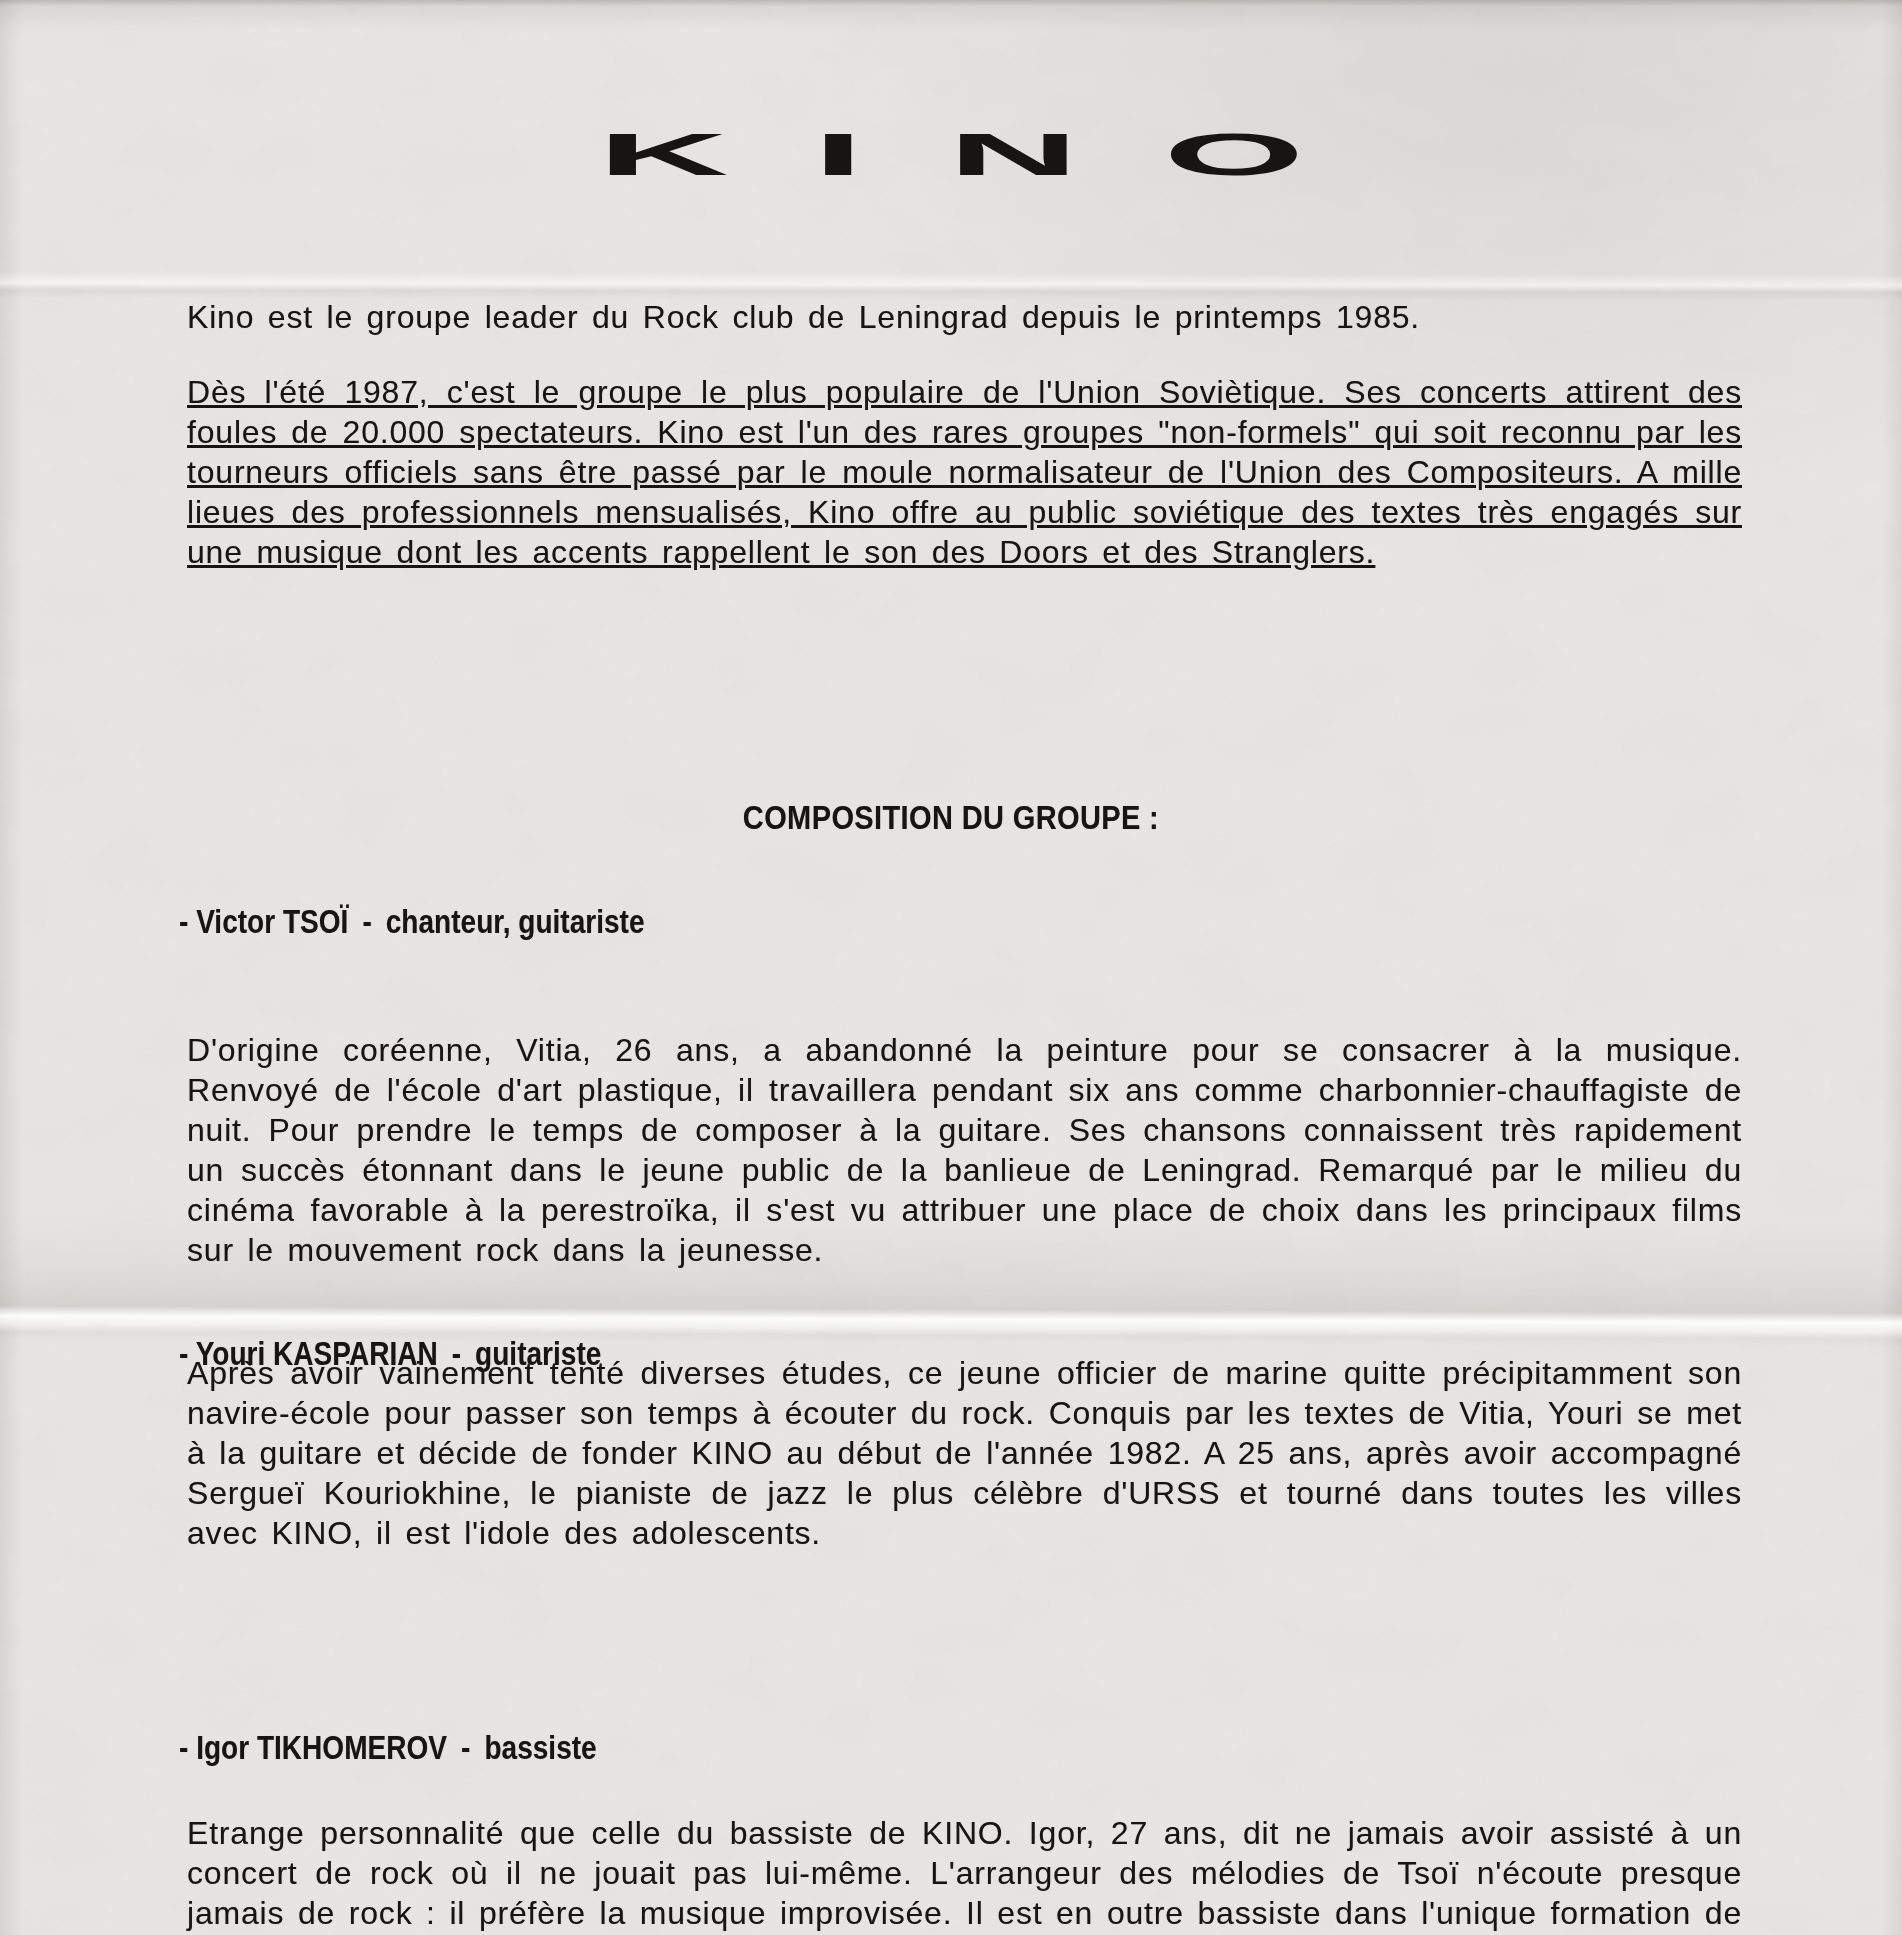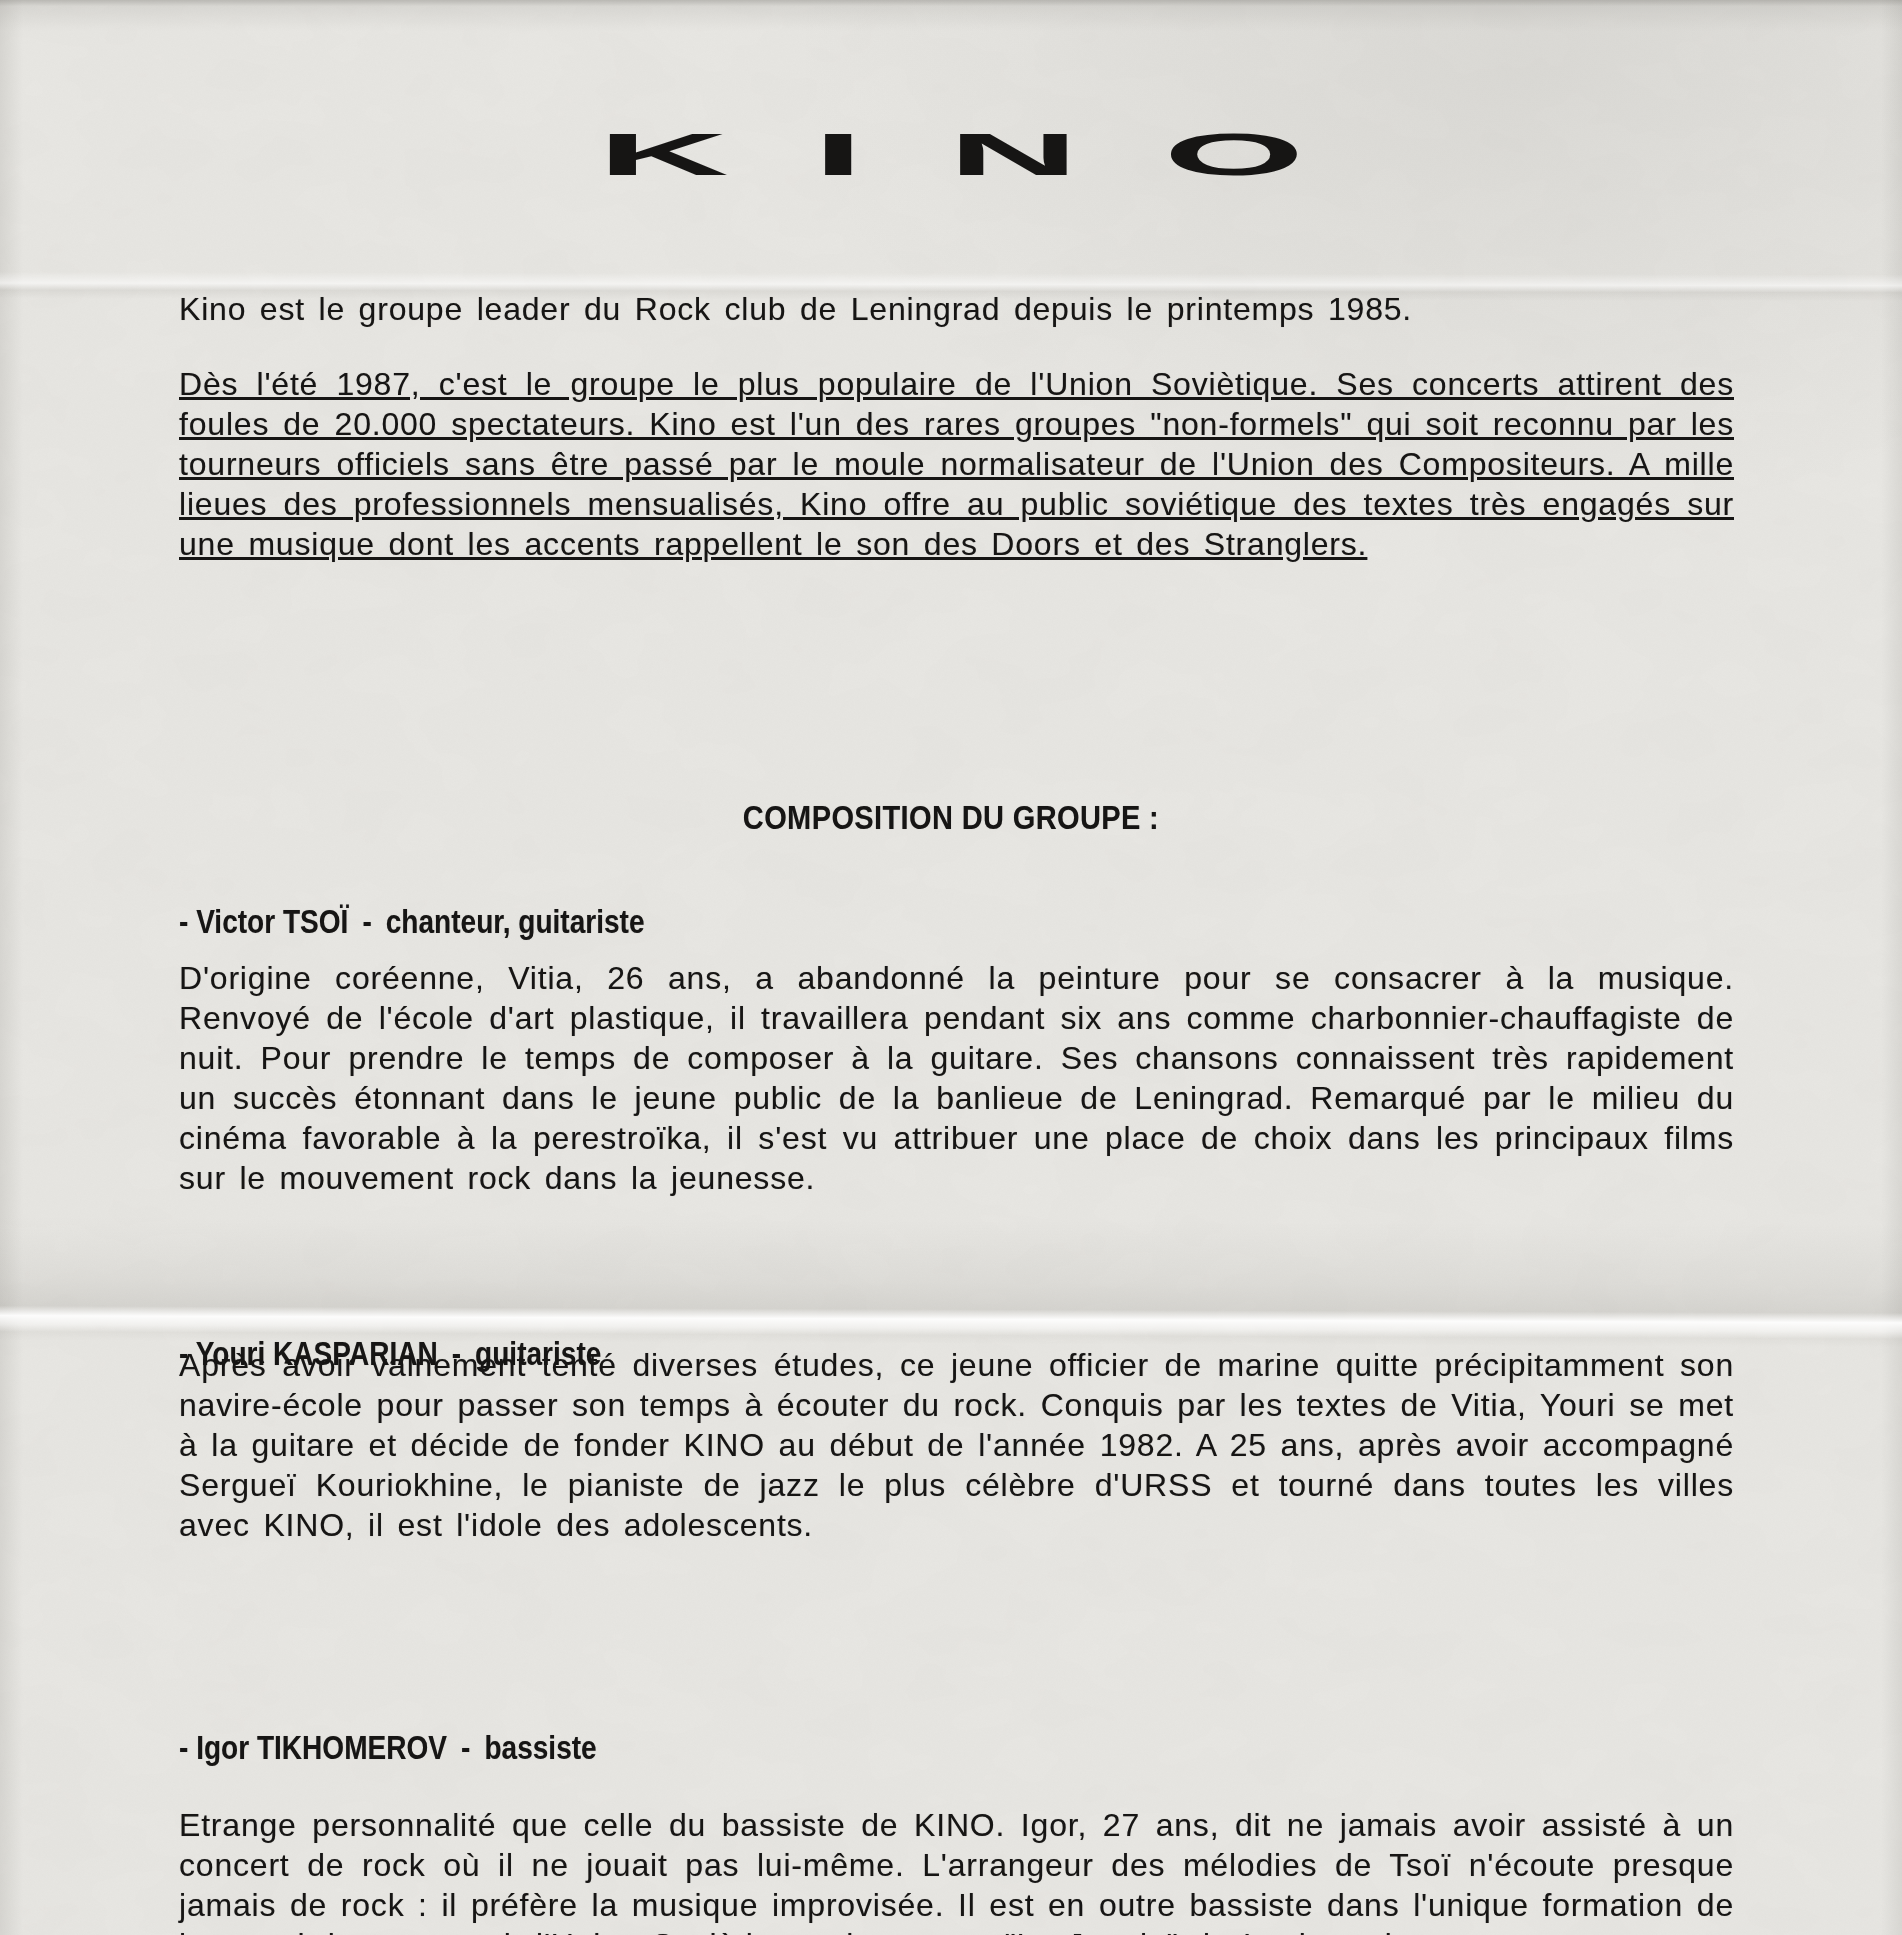--- a/index.html
+++ b/index.html
@@ -69,21 +69,21 @@
   }
   .body-text {
     position: absolute;
     left: 179px;
     width: 1555px;
     font-size: 32px;
     line-height: 40px;
     letter-spacing: 0.8px;
     word-spacing: 3.9px;
     text-align: justify;
-    margin: 0;
+    margin: 8px;
     text-shadow: 0 0 0.8px rgba(22,21,20,0.30);
   }
   .p1 { top: 289px; }
   .p2 { top: 364px; text-decoration: underline; }
   .p3 { top: 603px; }
   .composition {
     position: absolute;
     top: 798px;
     left: 0;
     width: 100%;
@@ -103,21 +103,21 @@
     line-height: 40px;
     font-weight: bold;
     letter-spacing: 0px;
     margin: 0;
     white-space: nowrap;
     transform: scaleX(0.85);
     transform-origin: left center;
     text-shadow: 0 0 0.8px rgba(22,21,20,0.30);
   }
   .mh-1 { top: 902px; }
-  .mb-1 { top: 958px; }
+  .mb-1 { top: 1022px; }
   .mh-2 { top: 1334px; }
   .mb-2 { top: 1345px; }
   .mh-3 { top: 1728px; }
   .mb-3 { top: 1805px; }
 </style>
 </head>
 <body>
 
 <div class="page">
 

